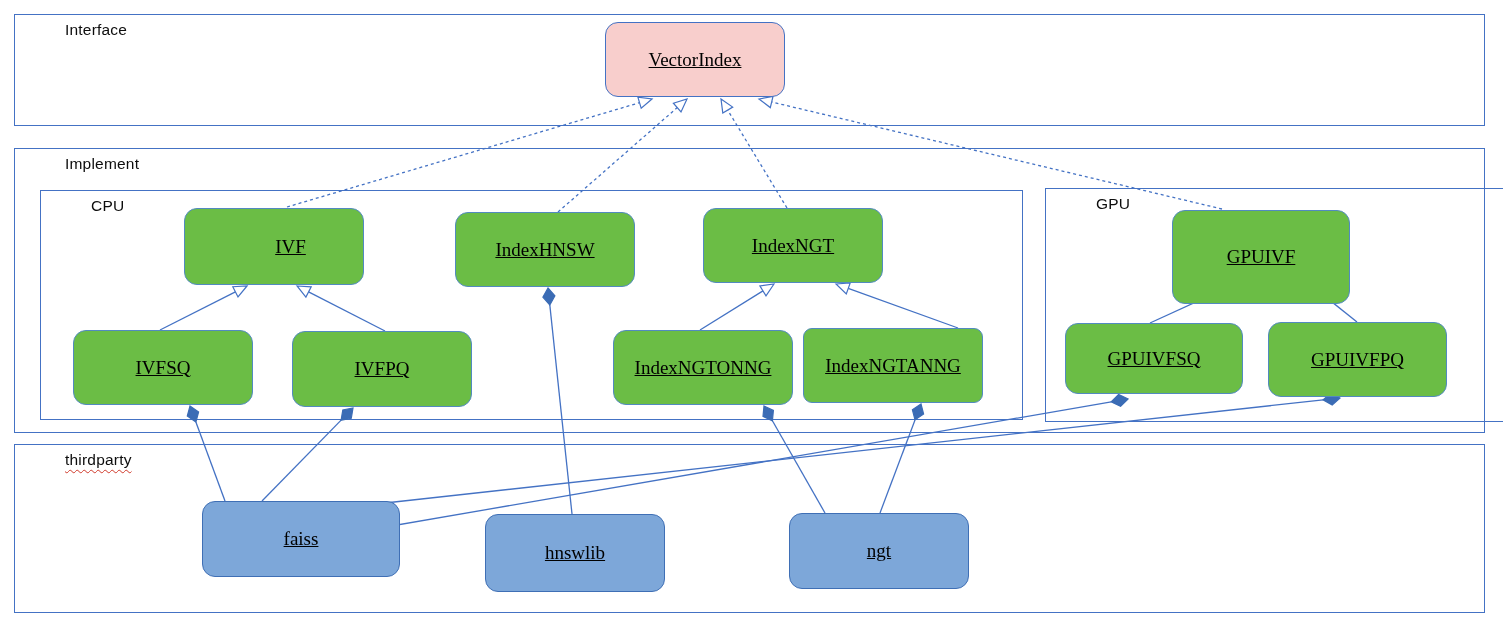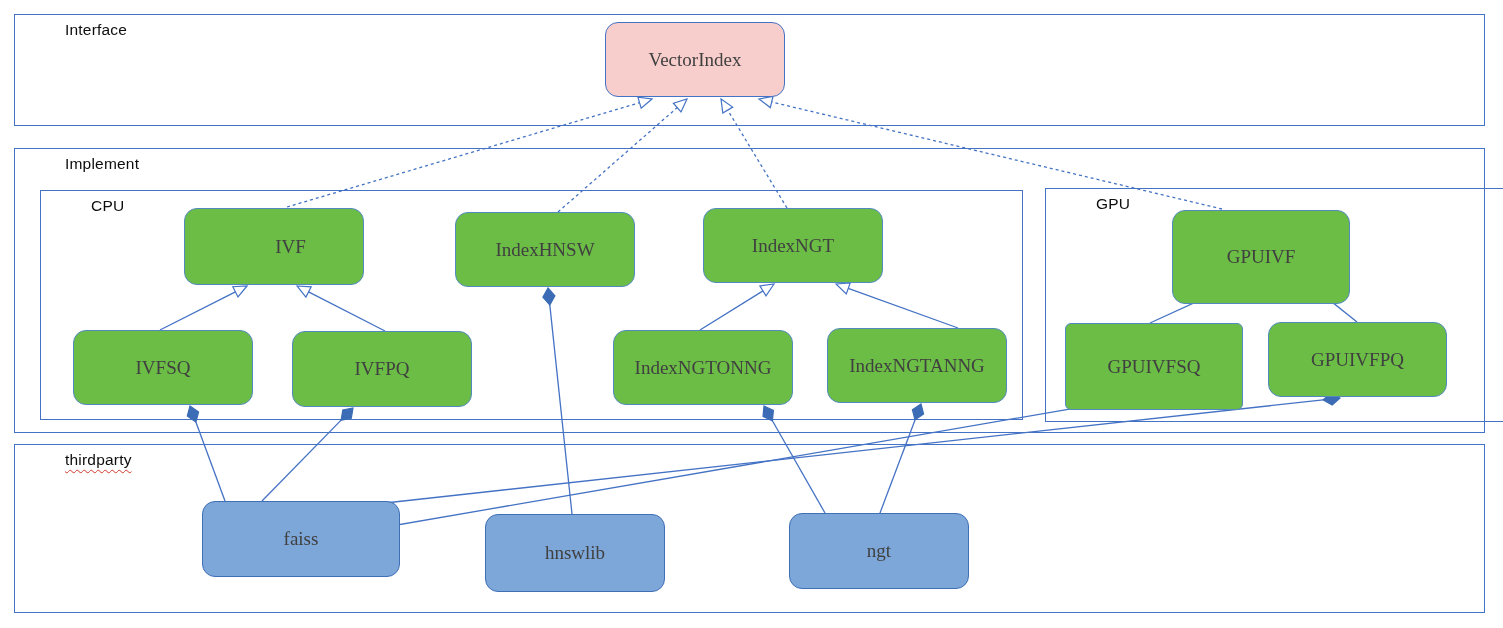--- a/index.html
+++ b/index.html
@@ -42,23 +42,24 @@
   }
   .node {
     position: absolute;
     box-sizing: border-box;
     border-radius: 13px;
     display: flex;
     align-items: center;
     justify-content: center;
     font-family: "Liberation Serif", serif;
     font-size: 19px;
-    color: #404040;
+    color: #000000;
     z-index: 3;
     white-space: nowrap;
+    text-decoration: underline;
   }
   .node.green { background: #6bbd45; border: 1.5px solid #528ac0; }
   .node.blue  { background: #7da7d9; border: 1.5px solid #3f6fb5; }
   .node.pink  { background: #f8cecc; border: 1.5px solid #4472c4; }
 </style>
 </head>
 <body>
 
 <div id="canvas">
   <div id="sections-layer">
@@ -163,27 +164,27 @@
       </div>
       <div class="node green" style="left: 73px; top: 330px; width: 180px; height: 75px;">
         <span>IVFSQ</span>
       </div>
       <div class="node green" style="left: 292px; top: 331px; width: 180px; height: 76px;">
         <span>IVFPQ</span>
       </div>
       <div class="node green" style="left: 613px; top: 330px; width: 180px; height: 75px;">
         <span>IndexNGTONNG</span>
       </div>
-      <div class="node green" style="left: 827px; top: 328px; width: 180px; height: 75px;">
+      <div class="node green" style="left: 803px; top: 328px; width: 180px; height: 75px; border-radius: 9px;">
         <span>IndexNGTANNG</span>
       </div>
       <div class="node green" style="left: 1172px; top: 210px; width: 178px; height: 94px;">
         <span>GPUIVF</span>
       </div>
-      <div class="node green" style="left: 1065px; top: 323px; width: 178px; height: 87px; border-radius: 6px;">
+      <div class="node green" style="left: 1065px; top: 323px; width: 178px; height: 71px;">
         <span>GPUIVFSQ</span>
       </div>
       <div class="node green" style="left: 1268px; top: 322px; width: 179px; height: 75px;">
         <span>GPUIVFPQ</span>
       </div>
       <div class="node blue" style="left: 202px; top: 501px; width: 198px; height: 76px;">
         <span>faiss</span>
       </div>
       <div class="node blue" style="left: 485px; top: 514px; width: 180px; height: 78px;">
         <span>hnswlib</span>

